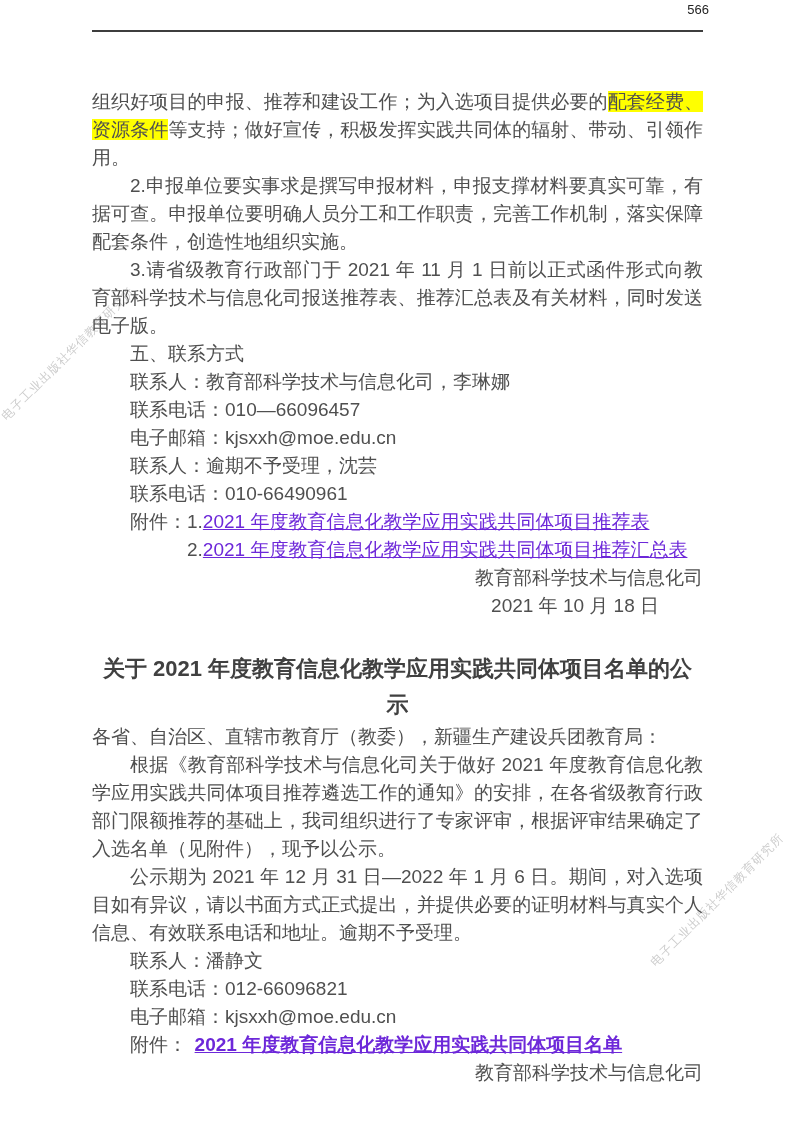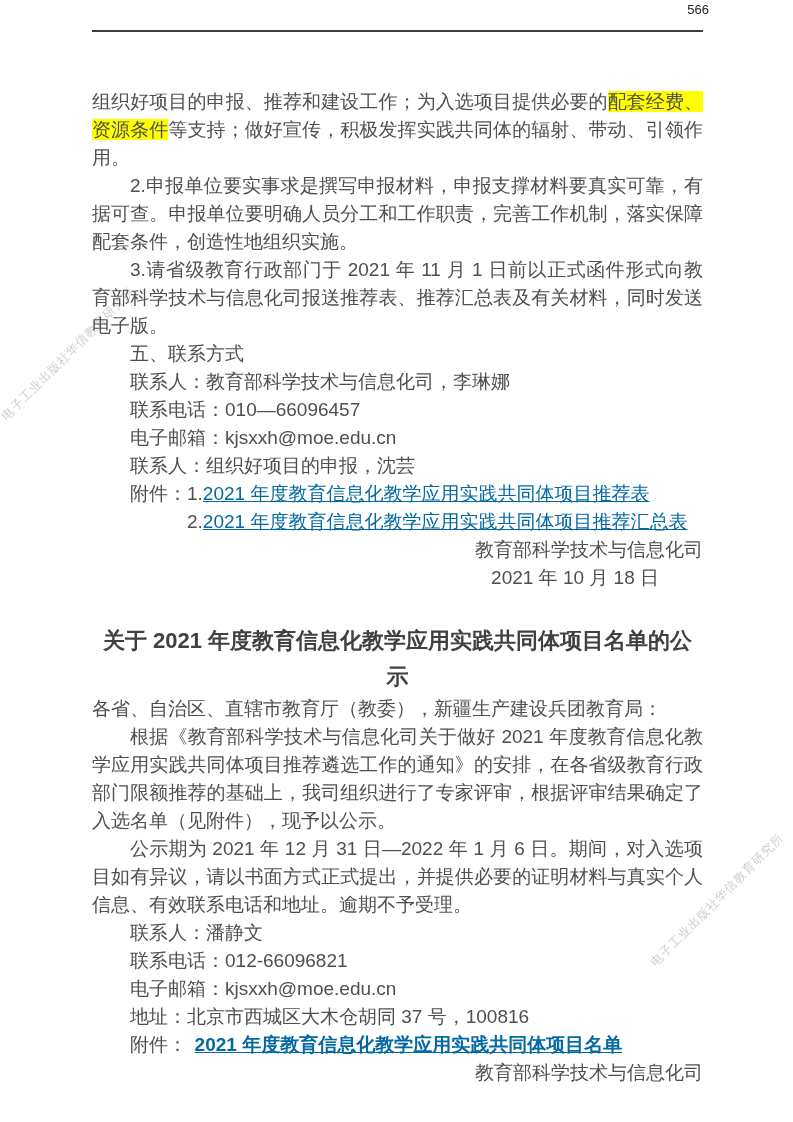--- a/index.html
+++ b/index.html
@@ -28,21 +28,21 @@
   .att2{padding-left:5em;}
   .right{text-align:right;}
   .date{padding-right:44px;}
   .title{
     margin:31px 0 0 0;
     font-size:22px;line-height:36px;
     font-weight:bold;color:#404040;
     text-align:center;
   }
   mark{background:#ffff00;color:inherit;padding:0;}
-  .doc-link{color:#0369a1;text-decoration:underline;cursor:pointer;}
+  .doc-link{color:#6d28d9;text-decoration:underline;cursor:pointer;}
   .doc-link.bold{font-weight:bold;margin-left:0.4em;}
   .watermark{
     position:absolute;
     color:#c7c7c7;
     font-size:12px;letter-spacing:1px;
     white-space:nowrap;
     transform:rotate(-45deg);
     transform-origin:left center;
     pointer-events:none;
     opacity:0.9;
@@ -65,38 +65,38 @@
 
     <p class="just"><span>组织好项目的申报、推荐和建设工作；为入选项目提供必要的</span><mark>配套经费、资源条件</mark><span>等支持；做好宣传，积极发挥实践共同体的辐射、带动、引领作用。</span></p>
 
     <p class="just ind">2.申报单位要实事求是撰写申报材料，申报支撑材料要真实可靠，有据可查。申报单位要明确人员分工和工作职责，完善工作机制，落实保障配套条件，创造性地组织实施。</p>
     <p class="just ind">3.请省级教育行政部门于 2021 年 11 月 1 日前以正式函件形式向教育部科学技术与信息化司报送推荐表、推荐汇总表及有关材料，同时发送电子版。</p>
 
     <p class="ind">五、联系方式</p>
     <p class="ind">联系人：教育部科学技术与信息化司，李琳娜</p>
     <p class="ind">联系电话：010—66096457</p>
     <p class="ind">电子邮箱：kjsxxh@moe.edu.cn</p>
-    <p class="ind">联系人：组织好项目的申报，沈芸</p>
+    <p class="ind">联系人：逾期不予受理，沈芸</p>
+    <p class="ind">联系电话：010-66490961</p>
 
     <p class="ind"><span>附件：</span><span>1.</span><a class="doc-link">2021 年度教育信息化教学应用实践共同体项目推荐表</a></p>
 
     <p class="att2"><span>2.</span><a class="doc-link">2021 年度教育信息化教学应用实践共同体项目推荐汇总表</a></p>
 
     <p class="right">教育部科学技术与信息化司</p>
     <p class="right date">2021 年 10 月 18 日</p>
 
     <h1 class="title">关于 2021 年度教育信息化教学应用实践共同体项目名单的公示</h1>
 
     <p>各省、自治区、直辖市教育厅（教委），新疆生产建设兵团教育局：</p>
     <p class="just ind">根据《教育部科学技术与信息化司关于做好 2021 年度教育信息化教学应用实践共同体项目推荐遴选工作的通知》的安排，在各省级教育行政部门限额推荐的基础上，我司组织进行了专家评审，根据评审结果确定了入选名单（见附件），现予以公示。</p>
     <p class="just ind">公示期为 2021 年 12 月 31 日—2022 年 1 月 6 日。期间，对入选项目如有异议，请以书面方式正式提出，并提供必要的证明材料与真实个人信息、有效联系电话和地址。逾期不予受理。</p>
 
     <p class="ind">联系人：潘静文</p>
     <p class="ind">联系电话：012-66096821</p>
     <p class="ind">电子邮箱：kjsxxh@moe.edu.cn</p>
-    <p class="ind">地址：北京市西城区大木仓胡同 37 号，100816</p>
 
     <p class="ind"><span>附件：</span><a class="doc-link bold">2021 年度教育信息化教学应用实践共同体项目名单</a></p>
 
     <p class="right">教育部科学技术与信息化司</p>
 
   </div>
 </div>
 
 </body></html>

